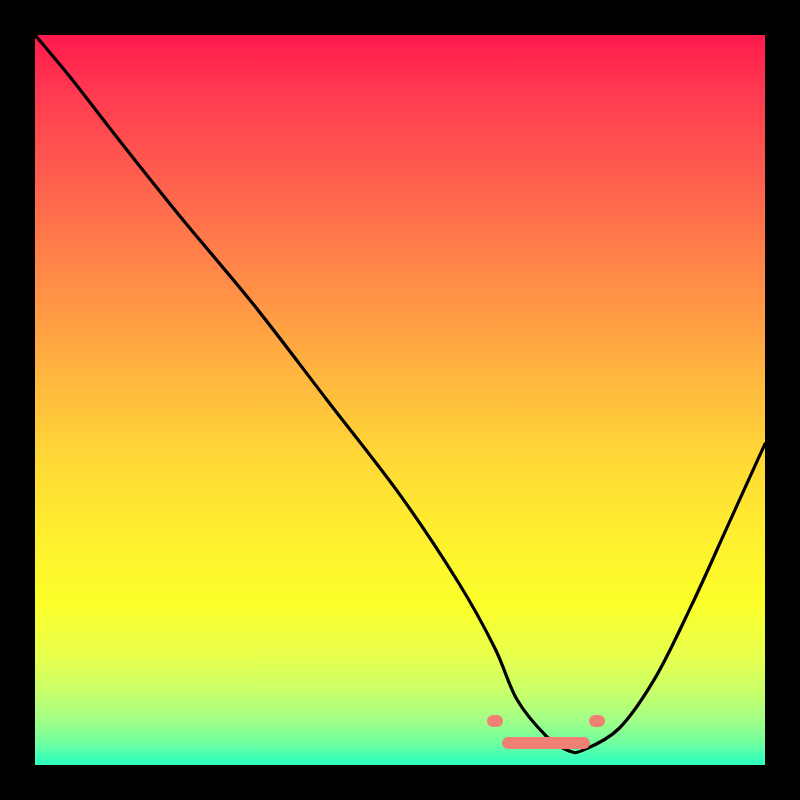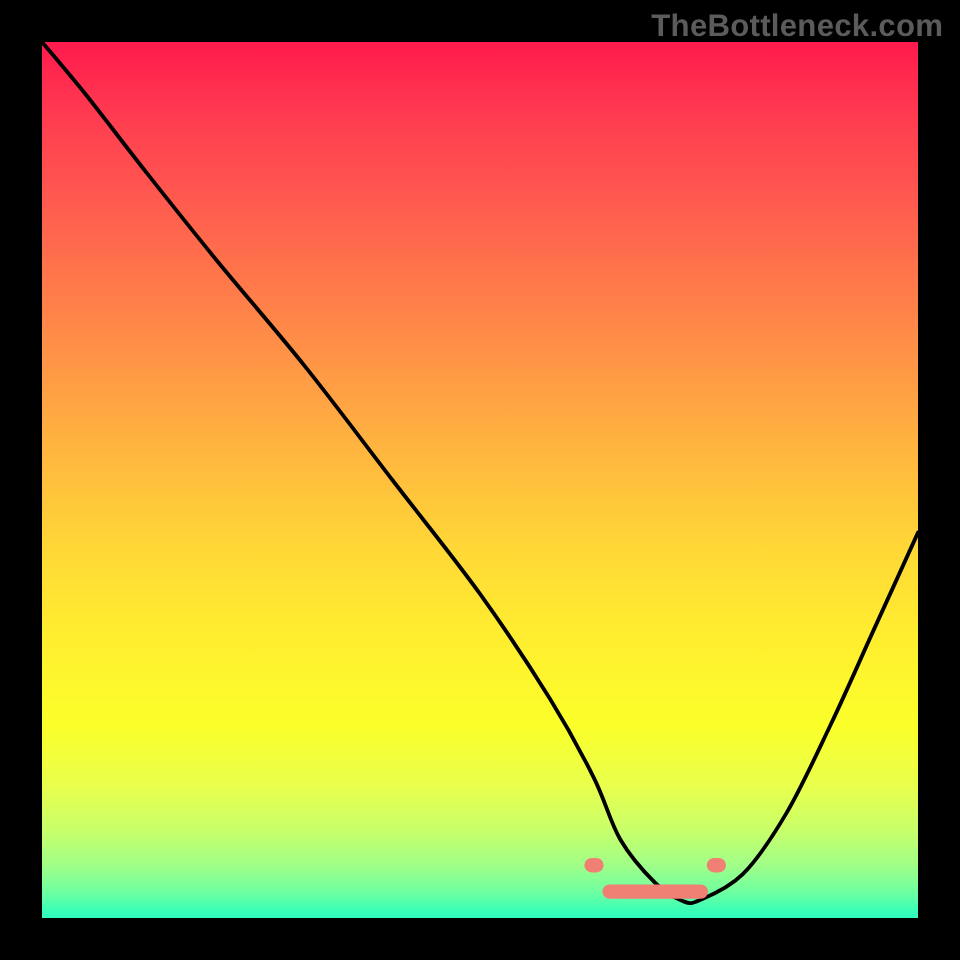--- a/index.html
+++ b/index.html
@@ -64,21 +64,20 @@
     position: absolute;
     background: #f08074;
     border-radius: 8px;
     height: 12px;
   }
 </style>
 </head>
 <body>
 
 <div class="container">
-  <div class="watermark">TheBottleneck.com</div>
 
   <div class="plot-area">
     <div class="gradient"></div>
 
     <svg class="curve" viewBox="0 0 730 730" preserveAspectRatio="none">
       <path d="M 0.0 0.0 C 6.1 7.3, 21.9 25.6, 36.5 43.8 C 51.1 62.1, 69.3 86.4, 87.6 109.5 C 105.8 132.6, 124.1 155.7, 146.0 182.5 C 167.9 209.3, 194.7 239.7, 219.0 270.1 C 243.3 300.5, 267.7 333.4, 292.0 365.0 C 316.3 396.6, 343.1 429.5, 365.0 459.9 C 386.9 490.3, 407.6 522.0, 423.4 547.5 C 439.2 573.0, 450.2 593.7, 459.9 613.2 C 469.6 632.7, 473.3 649.7, 481.8 664.3 C 490.3 678.9, 502.5 692.3, 511.0 700.8 C 519.5 709.3, 526.8 713.0, 532.9 715.4 C 539.0 717.8, 539.0 719.0, 547.5 715.4 C 556.0 711.8, 571.8 705.7, 584.0 693.5 C 596.2 681.3, 608.3 663.1, 620.5 642.4 C 632.7 621.7, 644.8 594.9, 657.0 569.4 C 669.2 543.9, 681.3 515.9, 693.5 489.1 C 705.7 462.3, 723.9 422.2, 730.0 408.8" stroke="#000" stroke-width="3.2" fill="none" stroke-linejoin="round" stroke-linecap="round"></path>
     </svg>
 
     <div class="highlight" style="left: 467.2px; top: 702.1px; width: 87.6px;"></div>
     <div class="highlight" style="left: 451.87px; top: 680.2px; width: 16.06px;"></div>

